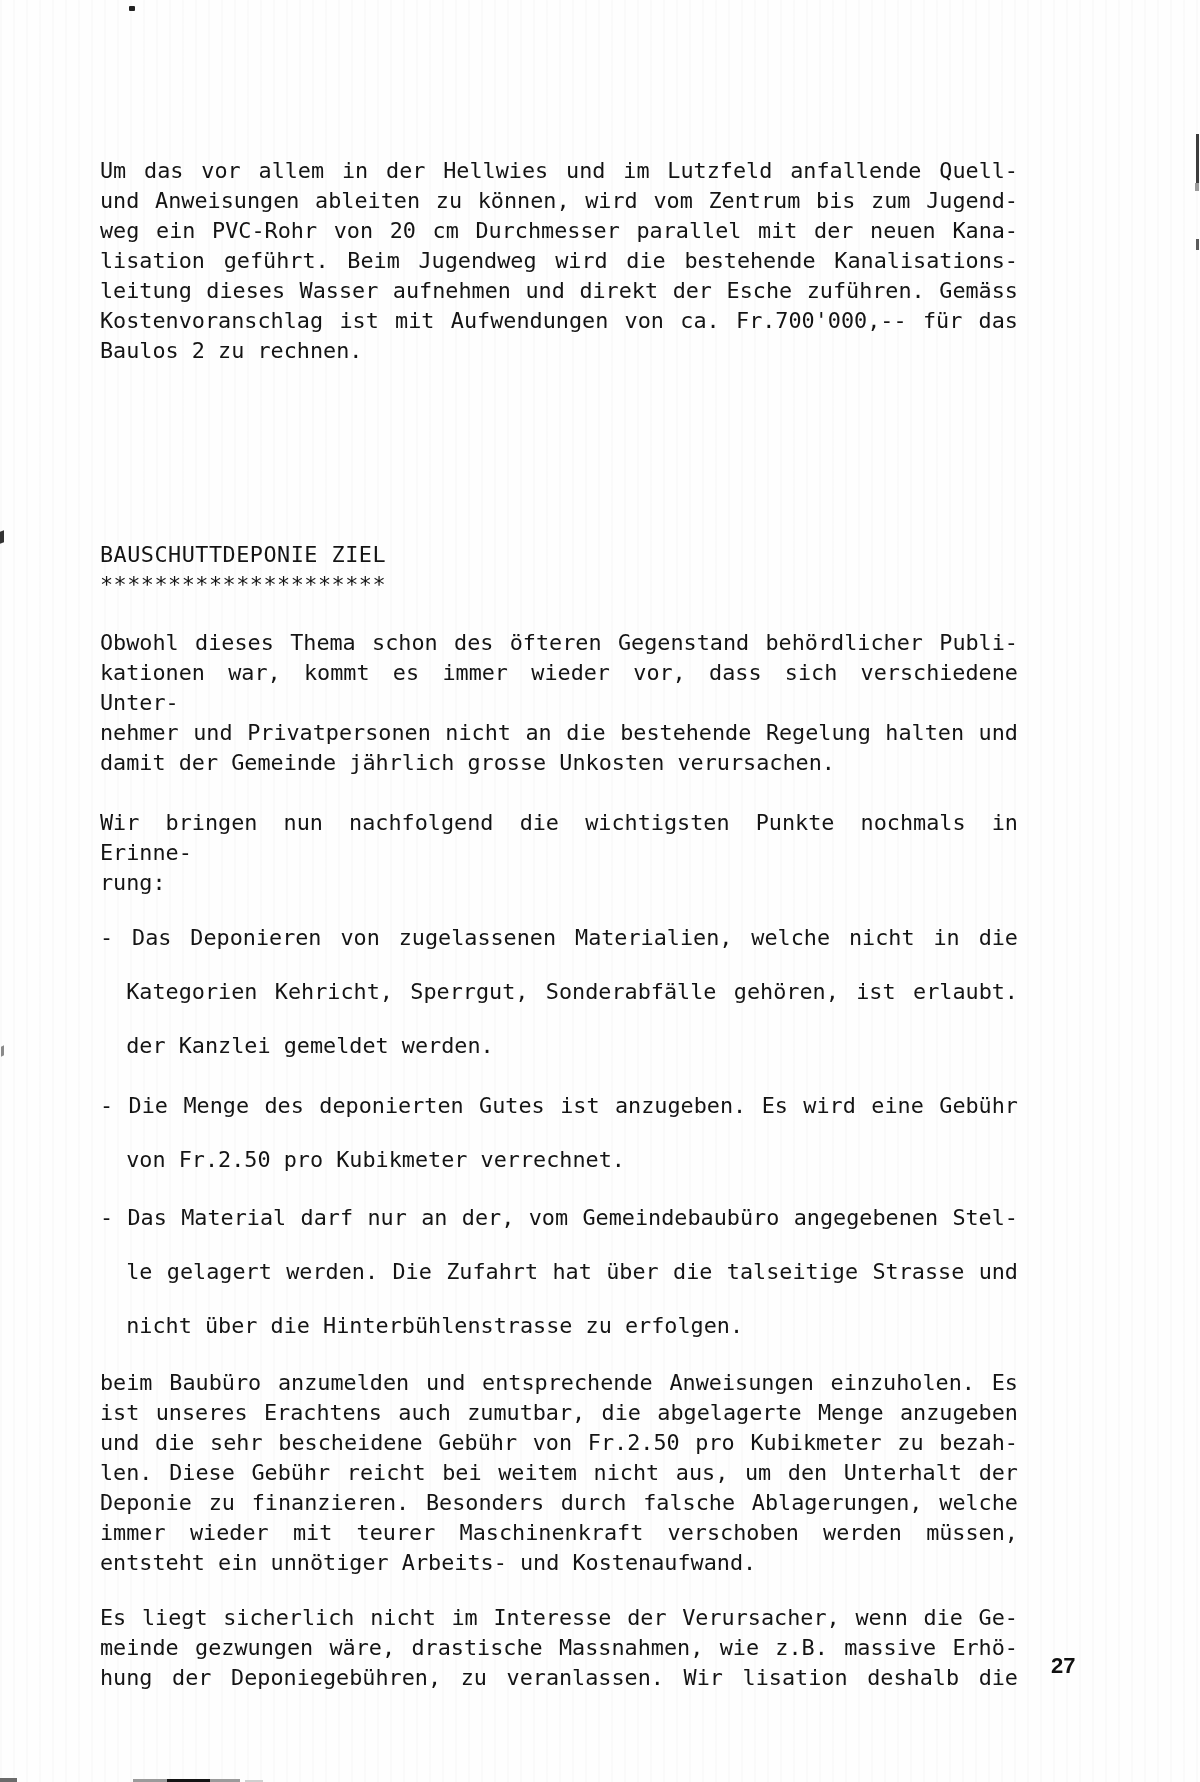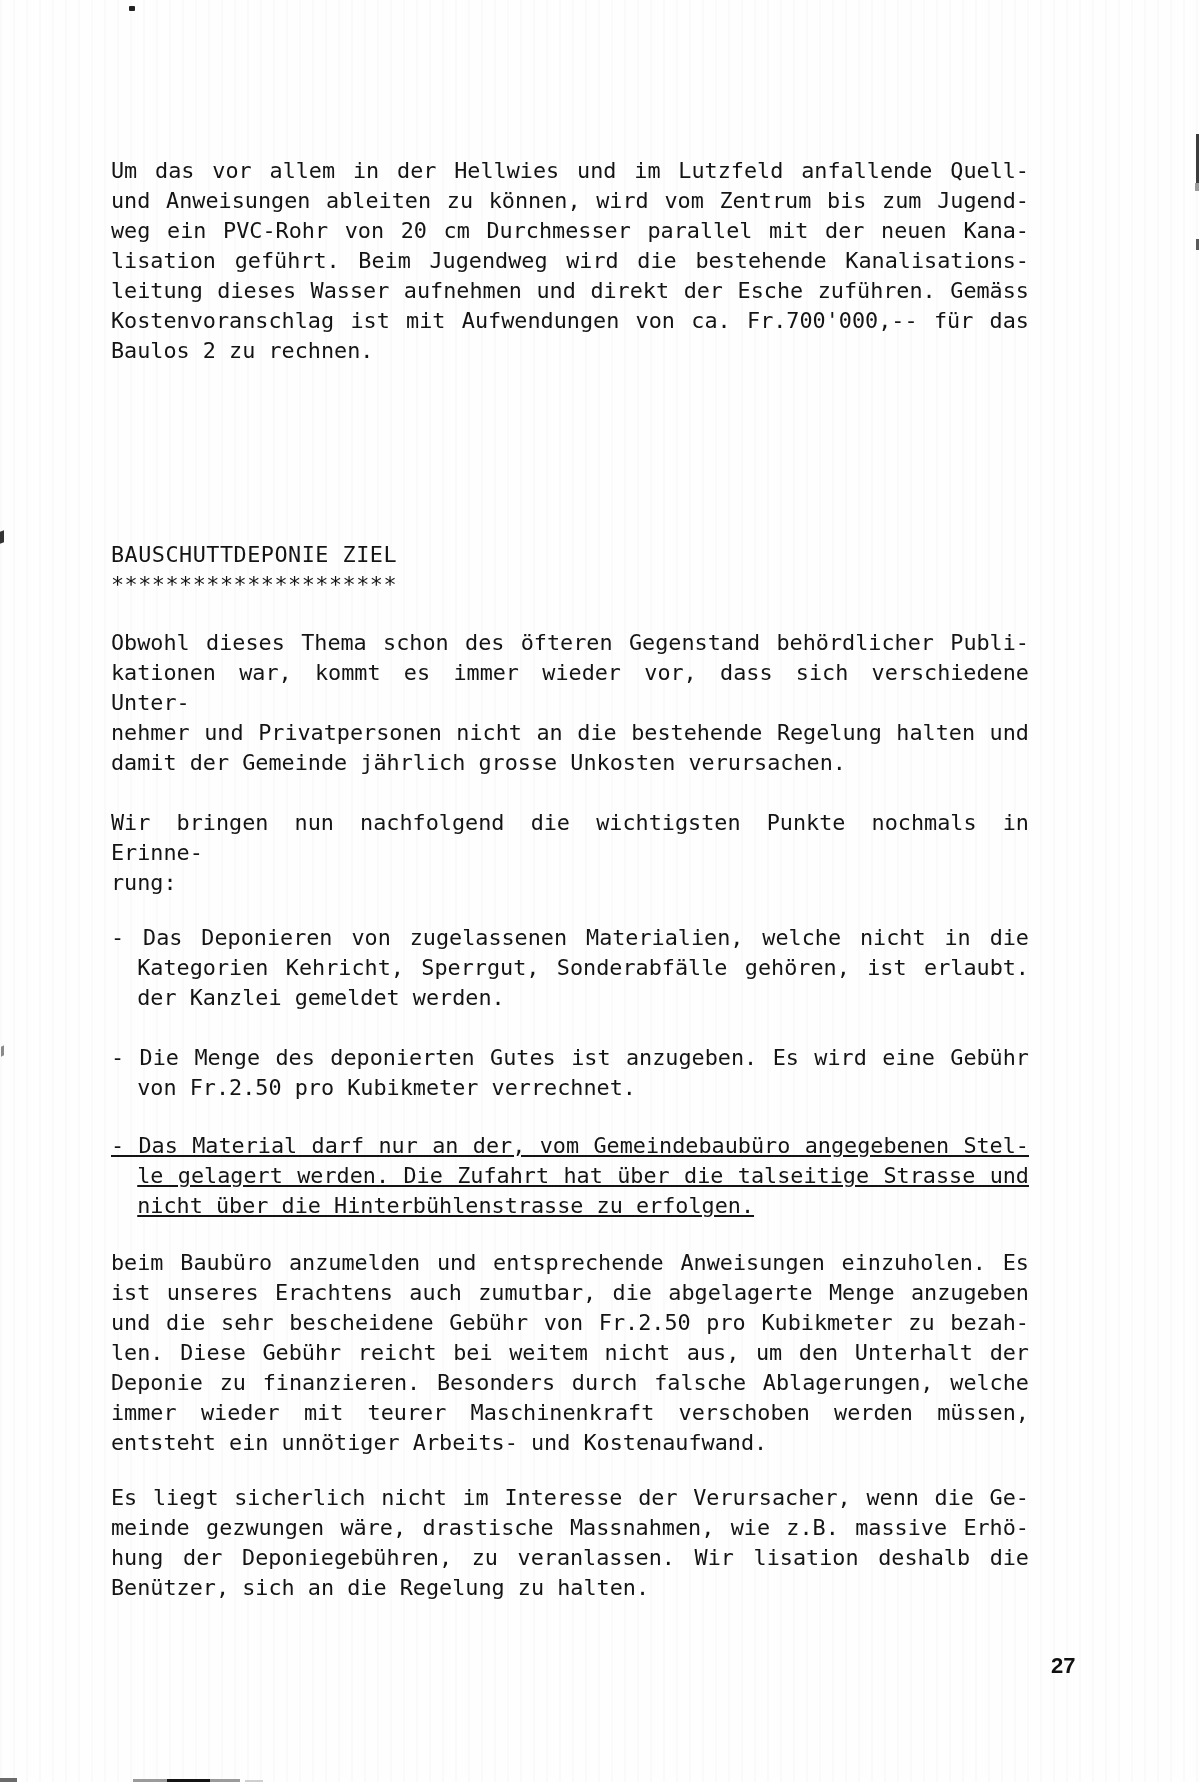--- a/index.html
+++ b/index.html
@@ -8,34 +8,34 @@
     position:relative;width:1200px;height:1782px;overflow:hidden;
     background:
       repeating-linear-gradient(90deg,
         rgba(0,0,0,0.015) 0px, rgba(0,0,0,0.015) 2px,
         rgba(0,0,0,0) 2px, rgba(0,0,0,0) 13px),
       #fefefe;
     font-family:"DejaVu Sans Mono","Liberation Mono",monospace;
     color:#141414;
   }
   .col{
-    position:absolute;left:111px;top:156px;width:918px;
+    position:absolute;left:100px;top:156px;width:918px;
     font-size:21.8px;line-height:30px;
     letter-spacing:0px;
   }
   .block{margin:0;}
   .line{white-space:normal;}
   .j{text-align:justify;text-align-last:justify;}
   .hang{padding-left:2ch;text-indent:-2ch;}
-  .ind{padding-left:2ch;}
+  .ind{padding-left:2ch;margin-top:24px;}
   .m-huge{margin-bottom:174px;}
   .m-28{margin-bottom:28px;}
   .m-30{margin-bottom:30px;}
   .m-25{margin-bottom:25px;}
-  .m-27{margin-bottom:27px;text-decoration:underline;}
+  .m-27{margin-bottom:27px;}
   .heading-line{letter-spacing:0.5px;}
   .stars{letter-spacing:0.5px;}
   .pagenum{
     position:absolute;left:1051px;top:1653px;
     font-family:"Liberation Sans","DejaVu Sans",sans-serif;
     font-weight:bold;font-size:22px;color:#101010;
   }
   
   .speck{position:absolute;left:129px;top:6px;width:6px;height:5px;background:#222;border-radius:1px;}
   .edge-mark-1{position:absolute;left:0;top:531px;width:4px;height:12px;background:#333;transform:skewY(-20deg);}
@@ -105,21 +105,20 @@
       <div class="line j">len. Diese Gebühr reicht bei weitem nicht aus, um den Unterhalt der</div>
       <div class="line j">Deponie zu finanzieren. Besonders durch falsche Ablagerungen, welche</div>
       <div class="line j">immer wieder mit teurer Maschinenkraft verschoben werden müssen,</div>
       <div class="line">entsteht ein unnötiger Arbeits- und Kostenaufwand.</div>
     </div>
 
     <div class="block">
       <div class="line j">Es liegt sicherlich nicht im Interesse der Verursacher, wenn die Ge-</div>
       <div class="line j">meinde gezwungen wäre, drastische Massnahmen, wie z.B. massive Erhö-</div>
       <div class="line j">hung der Deponiegebühren, zu veranlassen. Wir lisation deshalb die</div>
-      <div class="line">Benützer, sich an die Regelung zu halten.</div>
     </div>
 
   </div>
 
   <div class="pagenum">27</div>
 
   <div class="speck"></div>
   <div class="edge-mark-1"></div>
   <div class="edge-mark-2"></div>
   <div class="right-line-a"></div>

